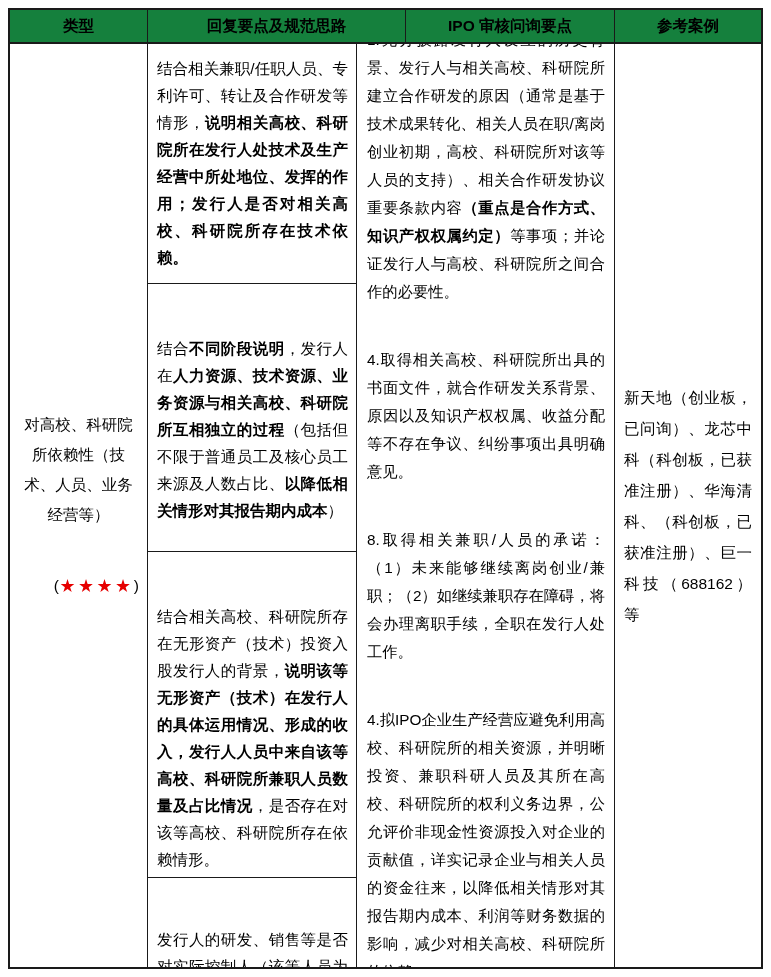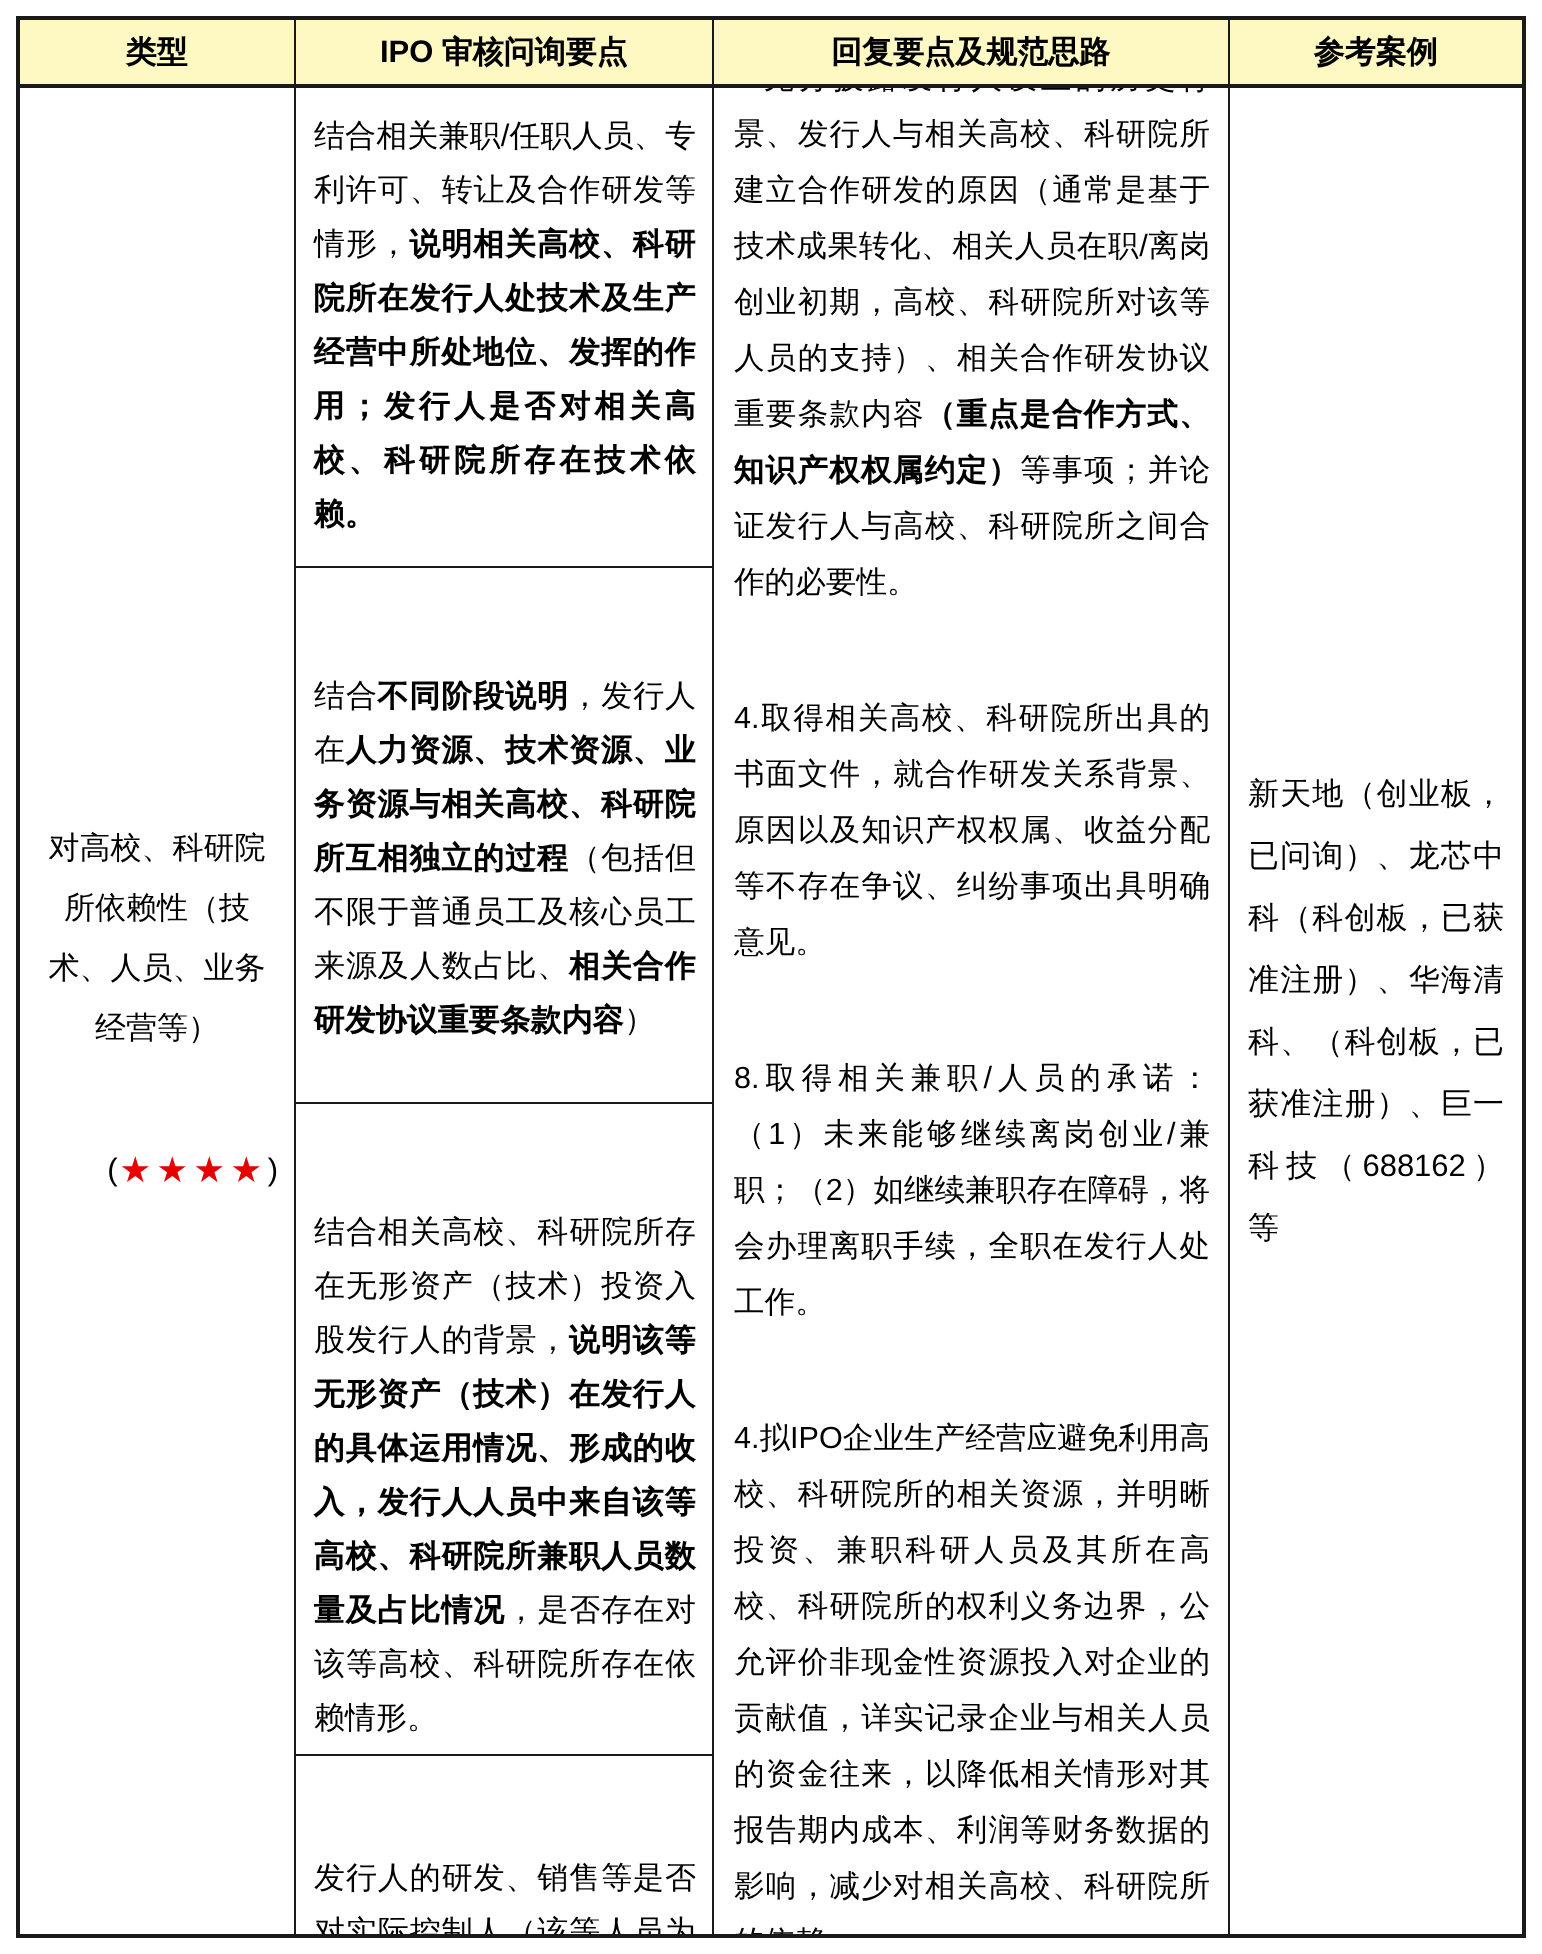--- a/index.html
+++ b/index.html
@@ -16,21 +16,21 @@
     width: 755px; height: 961px;
     border: 2px solid #1a1a1a;
     display: flex;
     flex-direction: column;
     background: #ffffff;
   }
   
   .header-row {
     flex: 0 0 34px;
     display: flex;
-    background: #fef9c3;
+    background: #15803d;
     border-bottom: 2px solid #1a1a1a;
   }
   .header-cell {
     display: flex; align-items: center; justify-content: center;
     font-weight: 700; font-size: 15.5px;
     border-right: 1px solid #1a1a1a;
     overflow: hidden; white-space: nowrap;
   }
   .header-cell:last-child { border-right: none; }
   
@@ -80,35 +80,35 @@
   }
   .bold { font-weight: 700; }
 </style>
 </head>
 <body>
 
 <div class="doc-table">
 
   <div class="header-row">
     <div class="header-cell" style="flex:0 0 138px">类型</div>
+    <div class="header-cell" style="flex:0 0 258px">回复要点及规范思路</div>
     <div class="header-cell" style="flex:0 0 209px">IPO 审核问询要点</div>
-    <div class="header-cell" style="flex:0 0 258px">回复要点及规范思路</div>
     <div class="header-cell" style="flex:1">参考案例</div>
   </div>
 
   <div class="body-row">
 
     <div class="col col-type">
       <div>对高校、科研院所依赖性（技术、人员、业务经营等）</div>
       <div class="star-line"><span class="star-paren">(</span><span class="stars">★★★★</span><span class="star-paren">)</span></div>
     </div>
 
     <div class="col col-inq">
       <div class="inq-cell inq-1"><span>结合相关兼职/任职人员、专利许可、转让及合作研发等情形，</span><span class="bold">说明相关高校、科研院所在发行人处技术及生产经营中所处地位、发挥的作用；发行人是否对相关高校、科研院所存在技术依赖。</span></div>
-      <div class="inq-cell inq-2"><span>结合</span><span class="bold">不同阶段说明</span><span>，发行人在</span><span class="bold">人力资源、技术资源、业务资源与相关高校、科研院所互相独立的过程</span><span>（包括但不限于普通员工及核心员工来源及人数占比、</span><span class="bold">相关合作研发协议重要条款内容</span><span>）</span></div>
+      <div class="inq-cell inq-2"><span>结合</span><span class="bold">不同阶段说明</span><span>，发行人在</span><span class="bold">人力资源、技术资源、业务资源与相关高校、科研院所互相独立的过程</span><span>（包括但不限于普通员工及核心员工来源及人数占比、</span><span class="bold">以降低相关情形对其报告期内成本</span><span>）</span></div>
       <div class="inq-cell inq-3"><span>结合相关高校、科研院所存在无形资产（技术）投资入股发行人的背景，</span><span class="bold">说明该等无形资产（技术）在发行人的具体运用情况、形成的收入，发行人人员中来自该等高校、科研院所兼职人员数量及占比情况</span><span>，是否存在对该等高校、科研院所存在依赖情形。</span></div>
       <div class="inq-cell inq-4"><span>发行人的研发、销售等是否对实际控制人（该等人员为高校、科研院所兼职或离岗创业人员）、高校、科研院所等股东存在依赖。</span></div>
     </div>
 
     <div class="col col-reply">
       <div><span>1.充分披露发行人设立的历史背景、发行人与相关高校、科研院所建立合作研发的原因（通常是基于技术成果转化、相关人员在职/离岗创业初期，高校、科研院所对该等人员的支持）、相关合作研发协议重要条款内容</span><span class="bold">（重点是合作方式、知识产权权属约定）</span><span>等事项；并论证发行人与高校、科研院所之间合作的必要性。</span></div>
       <div><span>4.取得相关高校、科研院所出具的书面文件，就合作研发关系背景、原因以及知识产权权属、收益分配等不存在争议、纠纷事项出具明确意见。</span></div>
       <div><span>8.取得相关兼职/人员的承诺：（1）未来能够继续离岗创业/兼职；（2）如继续兼职存在障碍，将会办理离职手续，全职在发行人处工作。</span></div>
       <div><span>4.拟IPO企业生产经营应避免利用高校、科研院所的相关资源，并明晰投资、兼职科研人员及其所在高校、科研院所的权利义务边界，公允评价非现金性资源投入对企业的贡献值，详实记录企业与相关人员的资金往来，以降低相关情形对其报告期内成本、利润等财务数据的影响，减少对相关高校、科研院所的依赖。</span></div>
     </div>

